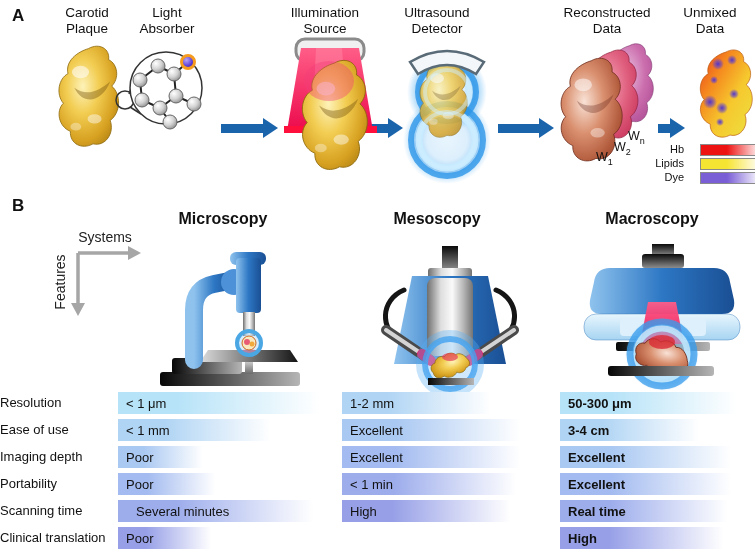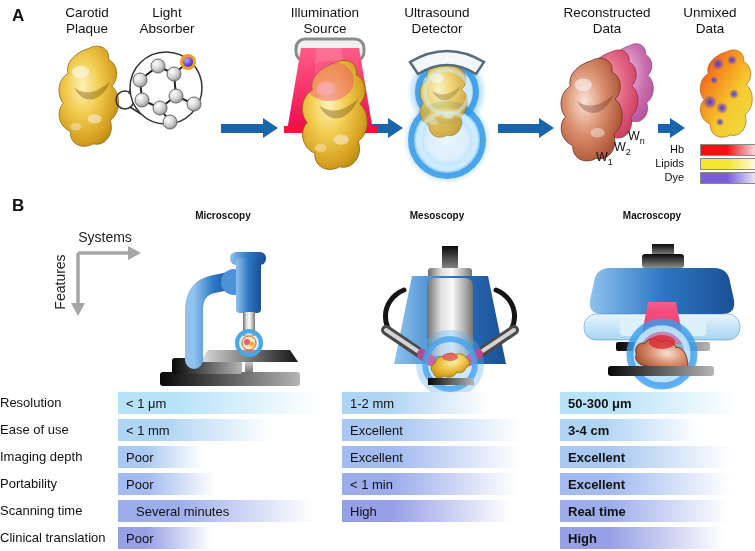--- a/index.html
+++ b/index.html
@@ -1,21 +1,21 @@
 <!DOCTYPE html>
 <html style="--arrow: #1a64ab;"><head>
 <meta charset="utf-8">
 <style>
   html,body{margin:0;padding:0;background:#fff;}
   .figure{position:relative;width:755px;height:551px;background:#fff;overflow:hidden;
           font-family:"Liberation Sans", sans-serif;color:#111;}
   .abs{position:absolute;}
   .panel-label{font-size:17px;font-weight:bold;}
   .step-title{font-size:13.5px;line-height:1.18;text-align:center;}
-  .col-header{font-size:10px;font-weight:bold;text-align:center;}
+  .col-header{font-size:16px;font-weight:bold;text-align:center;}
   .axis-label{font-size:14px;color:#222;}
   .flow-arrow{display:flex;align-items:center;}
   .flow-arrow .shaft{height:9px;background:var(--arrow,#1a64ab);flex:1;}
   .flow-arrow .head{width:0;height:0;border-left:15px solid var(--arrow,#1a64ab);
                     border-top:10px solid transparent;border-bottom:10px solid transparent;}
   .w-label{font-size:12.5px;color:#111;}
   .w-label sub{font-size:9px;}
   .legend-row{display:flex;align-items:center;margin-bottom:3px;height:11px;}
   .legend-label{width:46px;text-align:right;font-size:11px;margin-right:16px;line-height:11px;}
   .legend-bar{width:62px;height:10px;border:1px solid #8a8a8a;}

